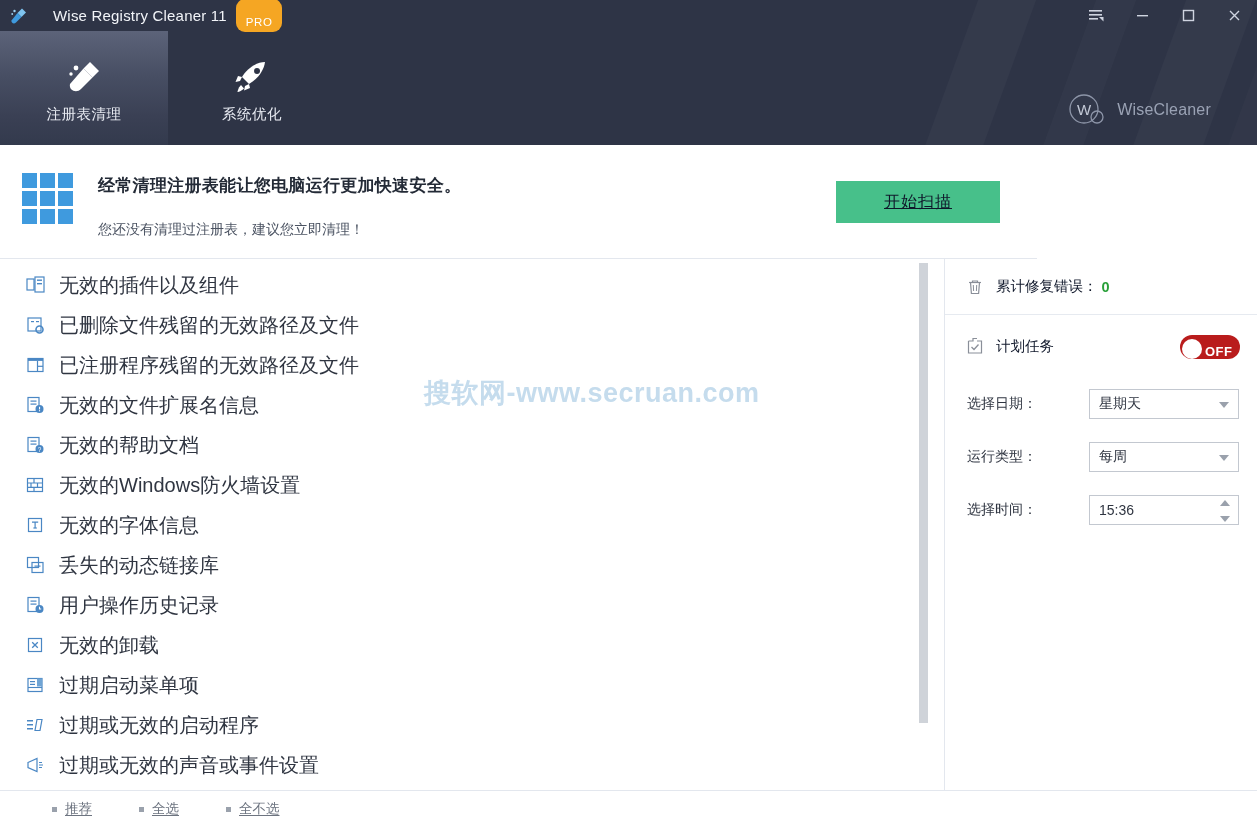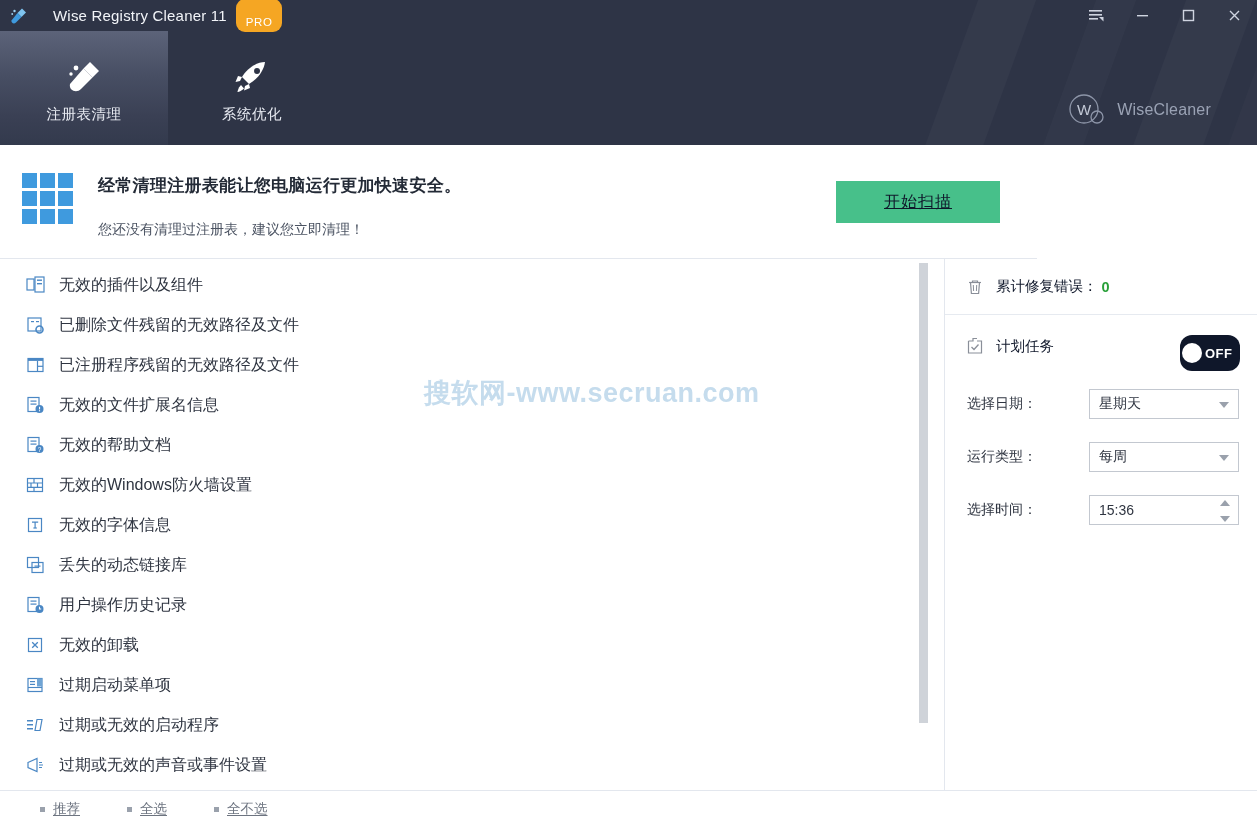--- a/index.html
+++ b/index.html
@@ -150,21 +150,21 @@
   }
   .list-item {
     height: 40px; display: flex; align-items: center;
     padding-left: 24px; cursor: default;
   }
   .li-icon {
     width: 22px; height: 22px; flex: none;
     display: flex; align-items: center; justify-content: center;
     margin-right: 13px;
   }
-  .li-label { font-size: 16px; color: #2f3541; }
+  .li-label { font-size: 20px; color: #2f3541; }
 
   .scrollbar-track {
     position: absolute; right: 8px; top: 2px;
     width: 9px; height: 527px;
     background: #ffffff;
   }
   .scrollbar-thumb {
     position: absolute; right: 8px; top: 2px;
     width: 9px; height: 460px;
     background: #cfd3d9; border-radius: 0;
@@ -184,23 +184,23 @@
     display:flex; align-items:center; justify-content:center; }
   .side-label { font-size: 14.5px; color: #0f172a; }
   .fix-count { font-size: 14.5px; color: #2aa03a; font-weight: bold; margin-left: 4px; }
 
   .side-row-task {
     height: 62px; display: flex; align-items: center;
     padding-left: 20px; position: relative;
   }
   .toggle {
     position: absolute; right: 17px; top: 20px;
-    width: 60px; height: 36px; border-radius: 12px;
-    background: #0f172a;
-    display: flex; align-items: center;
+    width: 60px; height: 24px; border-radius: 12px;
+    background: #b91c1c;
+    display: flex; align-items: flex-end;
     cursor: pointer;
   }
   .toggle-knob {
     width: 20px; height: 20px; border-radius: 50%;
     background: #fff; margin-left: 2px; flex: none;
   }
   .toggle-text {
     color: #ffffff; font-size: 13px; font-weight: bold;
     margin-left: 3px; letter-spacing: .5px;
   }
@@ -235,21 +235,21 @@
   .spin-up { border-bottom: 6px solid #9aa1ac; }
   .spin-dn { border-top: 6px solid #9aa1ac; }
 
   
   .footer {
     position: absolute; top: 790px; left: 0;
     width: 1257px; height: 37px;
     background: #fff;
     border-top: 1px solid #e3e7ee;
     display: flex; align-items: center;
-    padding-left: 40px; gap: 47px;
+    padding-left: 52px; gap: 47px;
   }
   .foot-link { display: flex; align-items: center; gap: 8px; cursor: pointer; }
   .foot-bullet { width: 5px; height: 5px; background: #9aa1ac; flex: none; }
   .foot-text {
     font-size: 13.5px; color: #6d7480;
     text-decoration: underline; text-underline-offset: 2px;
   }
 
   
   .watermark {

